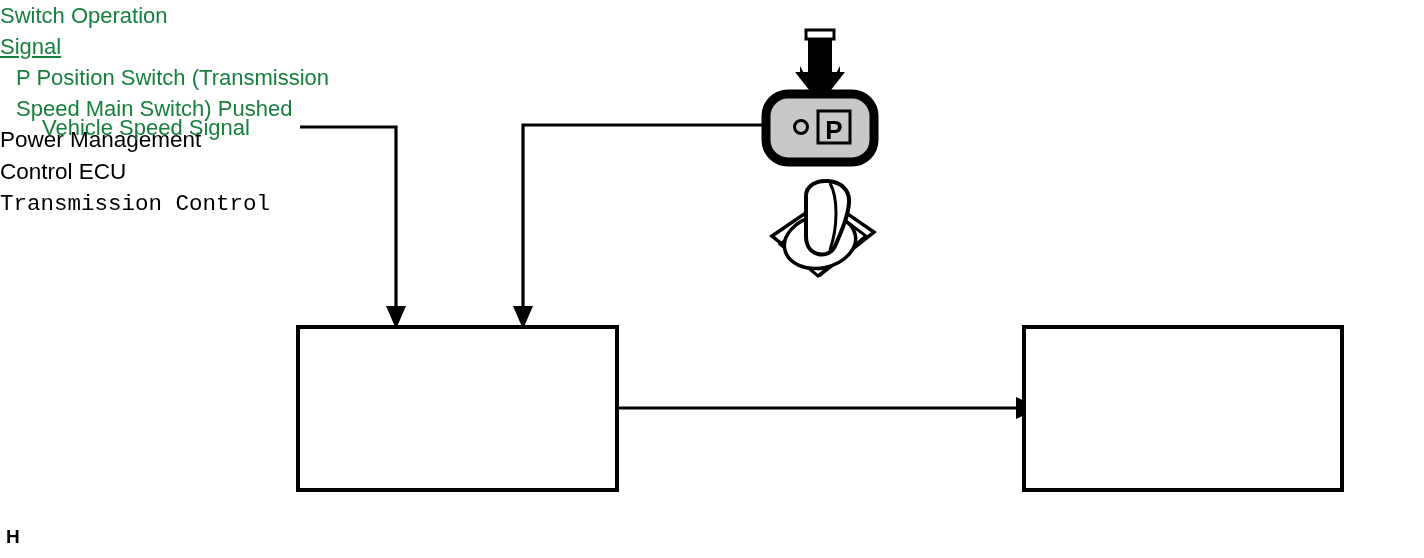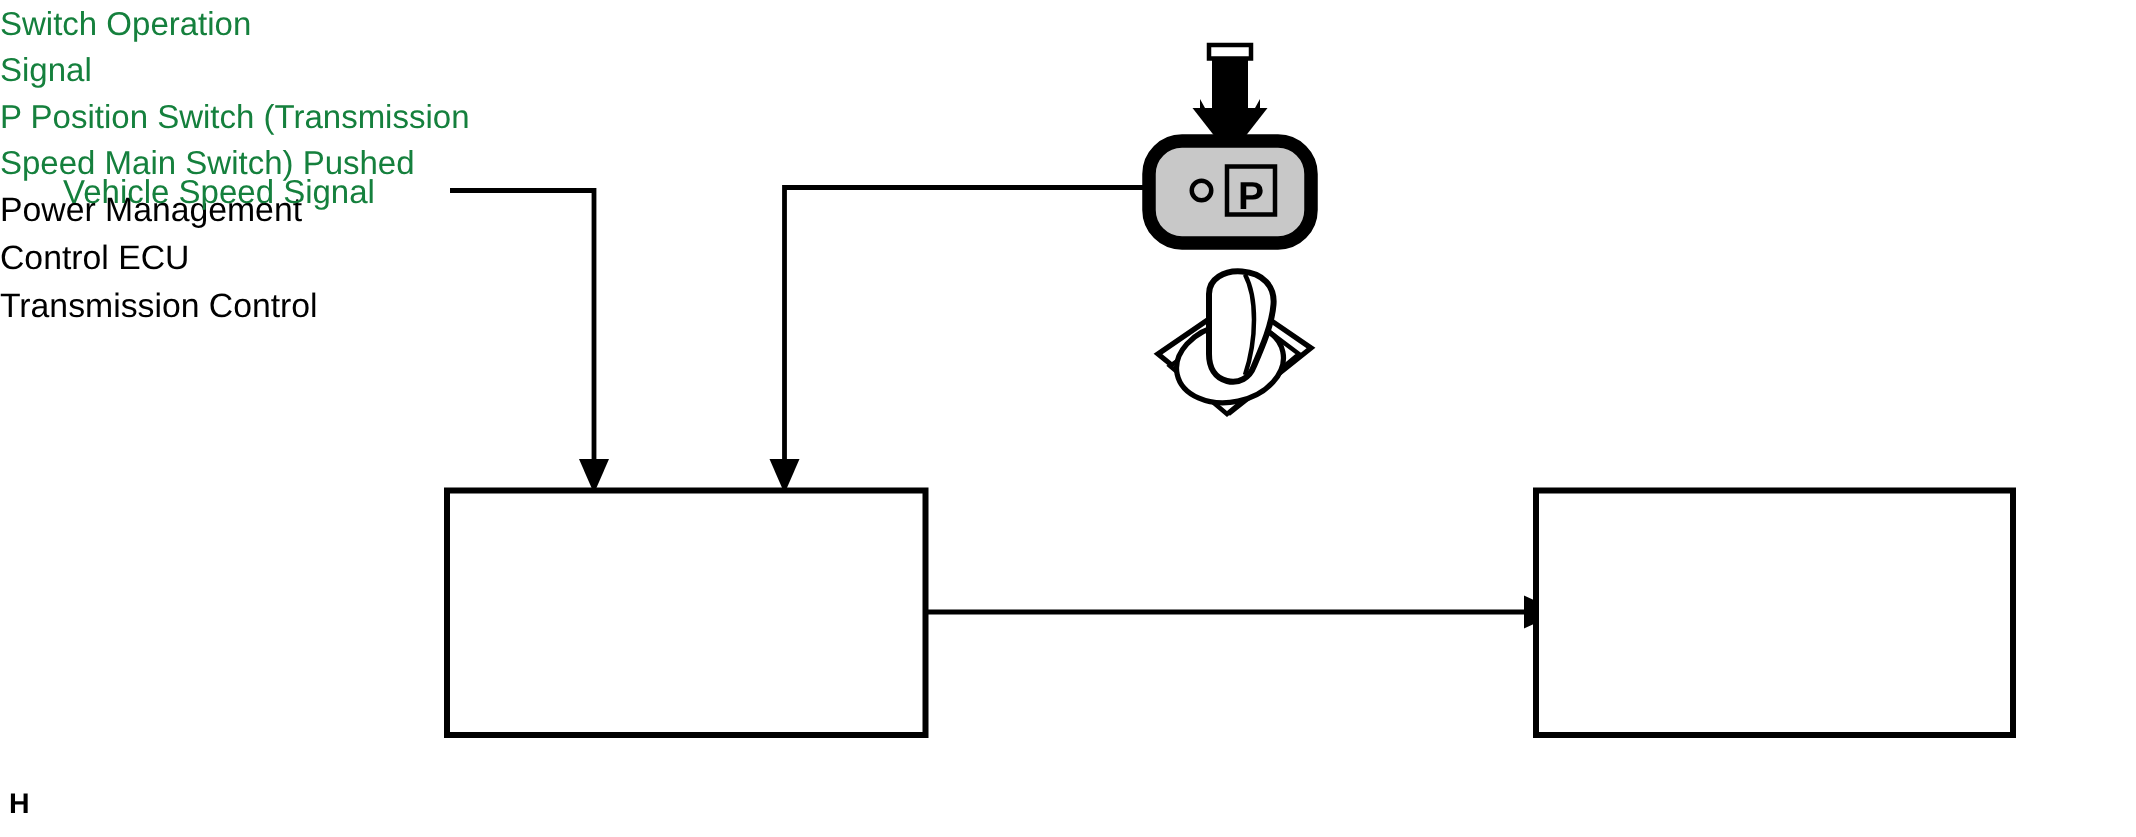--- a/index.html
+++ b/index.html
@@ -41,21 +41,21 @@
   .box-label {
     position: absolute;
     font-family: "Liberation Sans", sans-serif;
     font-size: 22.5px;
     line-height: 32px;
     color: #000000;
     white-space: pre;
   }
   #vehicle-speed-label { left: 42px;  top: 112px; }
   #switch-op-label     { left: 533px; top: 138px; }
-  #p-switch-label      { left: 898px; top: 110px; }
+  #p-switch-label      { left: 898px; top: 110px; padding-left: 16px; }
   #pmc-ecu-label       { left: 313px; top: 340px; }
   #tc-ecu-label        { left: 1040px; top: 340px; }
   #plock-label         { left: 645px; top: 424px; }
   #corner-marker {
     position: absolute;
     left: 6px;
     top: 526px;
     font-family: "Liberation Sans", sans-serif;
     font-size: 19px;
     font-weight: bold;
@@ -138,35 +138,35 @@
     </g>
 
   </svg>
 
   <div class="layer">
 
     <div class="txt" id="vehicle-speed-label">Vehicle Speed Signal</div>
 
     <div id="switch-op-label">
       <div class="txt" style="position:static;">Switch Operation</div>
-      <div class="txt" style="position:static;">Signal</div>
+      <div class="txt" style="position:static;text-decoration:underline;">Signal</div>
     </div>
 
     <div id="p-switch-label">
       <div class="txt" style="position:static;">P Position Switch (Transmission</div>
       <div class="txt" style="position:static;">Speed Main Switch) Pushed</div>
     </div>
 
     <div id="pmc-ecu-label">
       <div class="box-label" style="position:static;">Power Management</div>
       <div class="box-label" style="position:static;">Control ECU</div>
     </div>
 
     <div id="tc-ecu-label">
-      <div class="box-label" style="position:static;">Transmission Control</div>
+      <div class="box-label" style="position:static;font-family:Liberation Mono, monospace;">Transmission Control</div>
     </div>
 
 
     <div id="corner-marker">H</div>
 
   </div>
 
 </div>
 
 </body></html>

